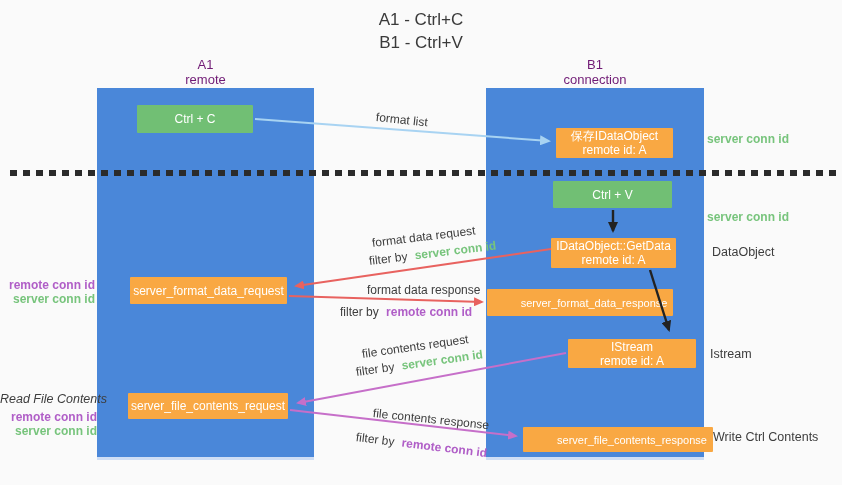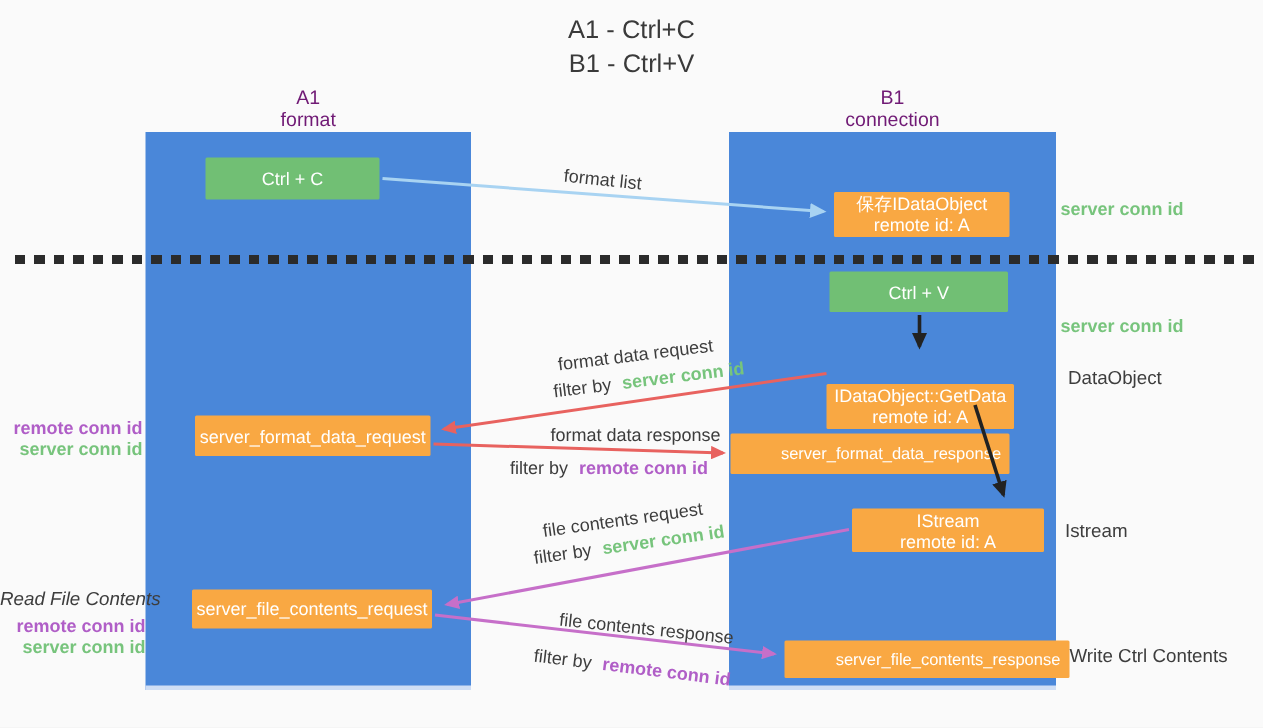--- a/index.html
+++ b/index.html
@@ -52,21 +52,21 @@
 
 <div id="canvas">
 
   <div class="title">
     <div>A1 - Ctrl+C</div>
     <div>B1 - Ctrl+V</div>
   </div>
 
   <div class="lane-header" style="left:97px;top:57px;width:217px;">
     <div>A1</div>
-    <div>format</div>
+    <div>remote</div>
   </div>
   <div class="lane-header" style="left:486px;top:57px;width:218px;">
     <div>B1</div>
     <div>connection</div>
   </div>
 
   <div class="lane" style="left:97px;width:217px;"></div>
   <div class="lane" style="left:486px;width:218px;"></div>
 
   <div class="dotted-line"></div>
@@ -77,21 +77,21 @@
 
   <div class="node orange" style="left:556px;top:128px;width:117px;height:30px;">
     <div>保存IDataObject</div>
     <div>remote id: A</div>
   </div>
 
   <div class="node green" style="left:553px;top:181px;width:119px;height:27px;">
     <div>Ctrl + V</div>
   </div>
 
-  <div class="node orange" style="left:551px;top:238px;width:125px;height:30px;margin-top:18px;">
+  <div class="node orange" style="left:551px;top:238px;width:125px;height:30px;">
     <div>IDataObject::GetData</div>
     <div>remote id: A</div>
   </div>
 
   <div class="node orange" style="left:130px;top:277px;width:157px;height:27px;">
     <div>server_format_data_request</div>
   </div>
 
   <div class="node orange long" style="left:487px;top:289px;width:158px;height:27px;">
     <div>server_format_data_response</div>

